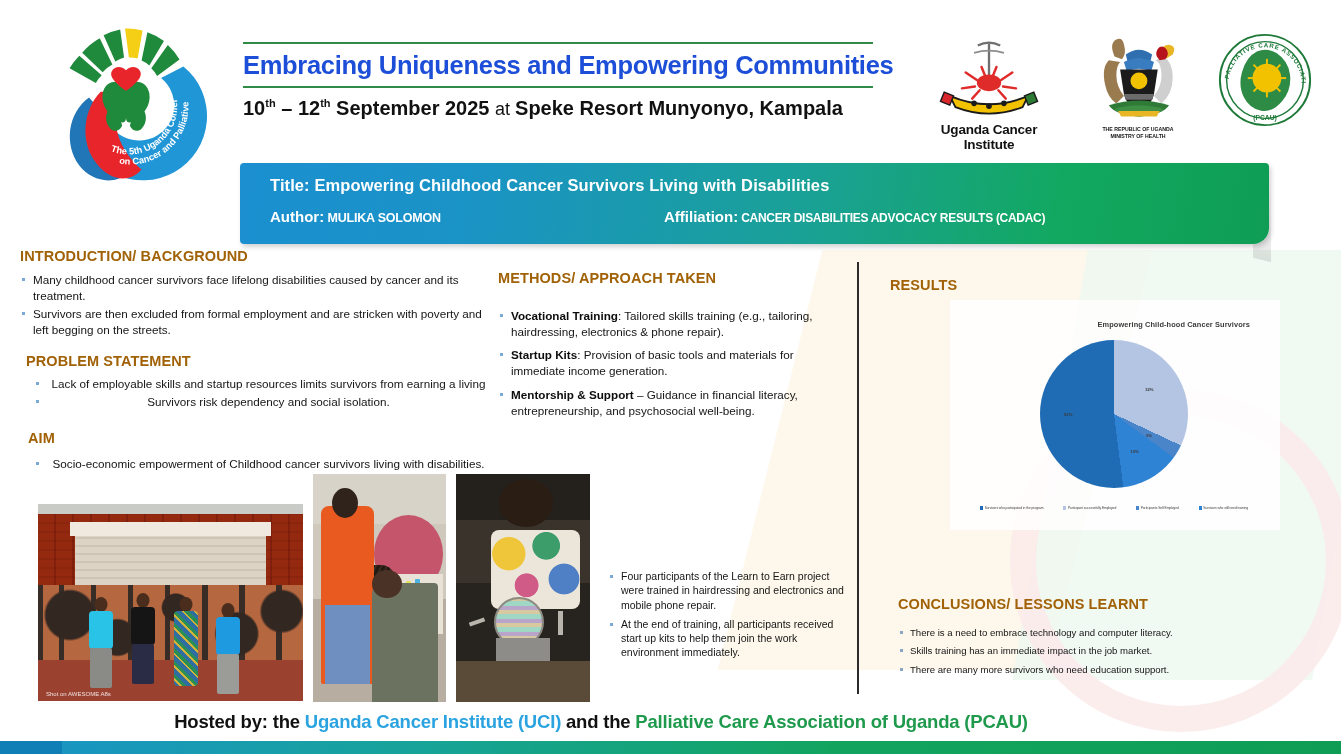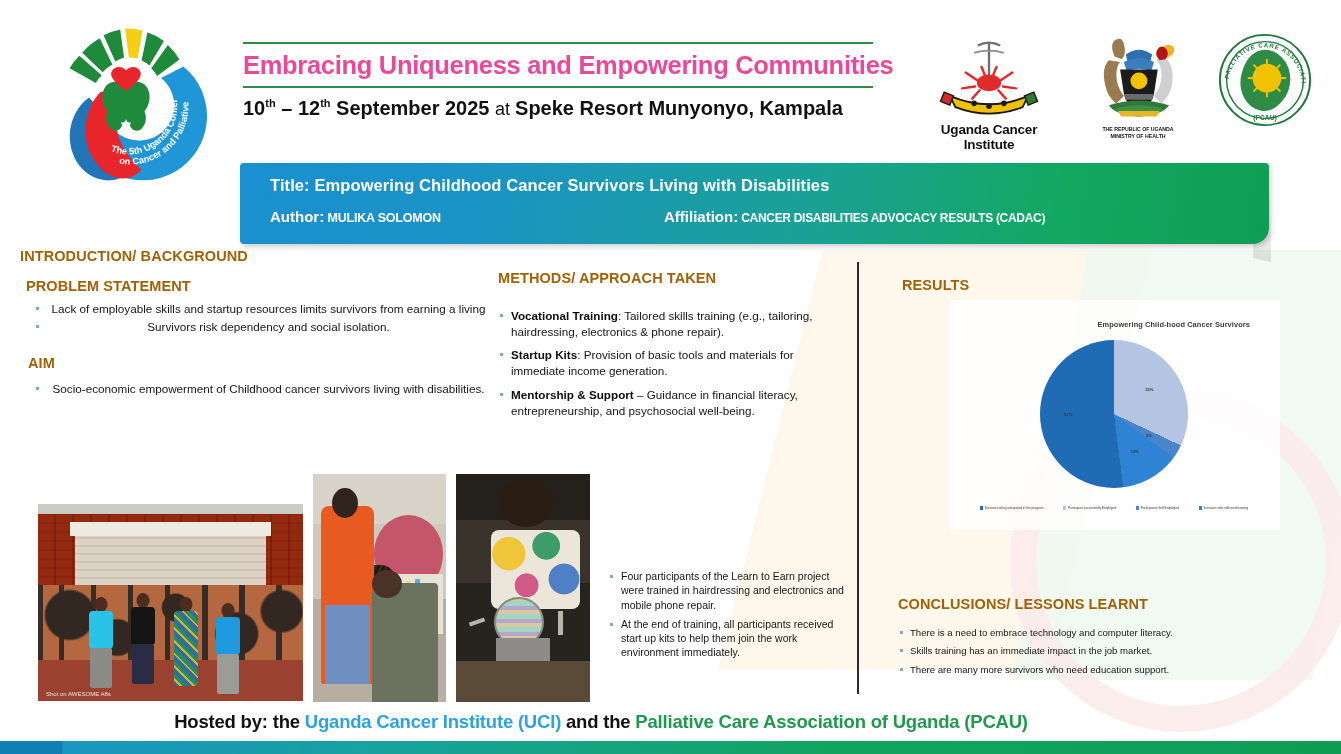--- a/index.html
+++ b/index.html
@@ -32,21 +32,21 @@
     left:950px;top:300px;width:330px;height:230px;
     background:#ffffff;opacity:.82;
   }
 
   
   .header{position:absolute;left:0;top:0;width:1341px;height:150px;}
   .conf-logo{position:absolute;left:28px;top:8px;width:196px;height:180px;}
   .title-block{position:absolute;left:243px;top:42px;width:630px;}
   .rule{height:2px;background:#2f8b46;width:100%;}
   .conf-title{
-    color:#ec4899;font-weight:bold;font-size:25.5px;
+    color:#1d4ed8;font-weight:bold;font-size:25.5px;
     letter-spacing:-.3px;margin:7px 0 6px 0;white-space:nowrap;
   }
   .conf-date{
     font-size:20px;font-weight:bold;color:#111;margin-top:9px;white-space:nowrap;
   }
   .conf-date .at{font-weight:normal;font-size:18px;}
   .conf-date sup{font-size:11px;}
 
   .logos{position:absolute;left:915px;top:26px;width:400px;height:120px;}
   .logo-item{position:absolute;text-align:center;}
@@ -203,21 +203,21 @@
   .midlow{position:absolute;left:608px;top:525px;width:245px;margin-top:44px;}
   .midlow li{font-size:10.5px;line-height:1.36;margin-bottom:5px;}
 
   
   .concl{position:absolute;left:898px;top:596px;width:400px;}
   .concl ul{margin-top:14px;}
   .concl li{font-size:9.6px;line-height:1.4;margin-bottom:5px;padding-left:12px;}
   .concl li::before{left:2px;top:5px;background:#8aa6c2;}
 
   
-  .res-head{position:absolute;left:890px;top:277px;margin-left:12px;}
+  .res-head{position:absolute;left:890px;top:277px;}
 
   
   .footer-text{
     position:absolute;left:0;top:711px;width:1202px;text-align:center;
     font-size:18.5px;font-weight:bold;color:#111;letter-spacing:-.2px;
   }
   .footer-text .uci{color:#2aa3e0;}
   .footer-text .pcau{color:#1f9a4d;}
   .footer-bar{
     position:absolute;left:0;top:741px;width:1341px;height:13px;
@@ -353,20 +353,24 @@
     <div class="banner-author">
       <span>Author:</span><span class="val"> MULIKA SOLOMON</span>
     </div>
     <div class="banner-affil">
       <span>Affiliation:</span><span class="val"> CANCER DISABILITIES ADVOCACY RESULTS (CADAC)</span>
     </div>
   </div>
 
   <div class="col col-left">
     <div class="sec-head">INTRODUCTION/ BACKGROUND</div>
+    <ul class="bullets" style="margin-top:8px;">
+      <li>Many childhood cancer survivors face lifelong disabilities caused by cancer and its treatment.</li>
+      <li>Survivors are then excluded from formal employment and are stricken with poverty and left begging on the streets.</li>
+    </ul>
 
     <div class="sec-head sub-head">PROBLEM STATEMENT</div>
     <ul class="bullets indent">
       <li>Lack of employable skills and startup resources limits survivors from earning a living</li>
       <li>Survivors risk dependency and social isolation.</li>
     </ul>
 
     <div class="sec-head" style="margin:20px 0 10px 8px;">AIM</div>
     <ul class="bullets indent">
       <li>Socio-economic empowerment of Childhood cancer survivors living with disabilities.</li>

